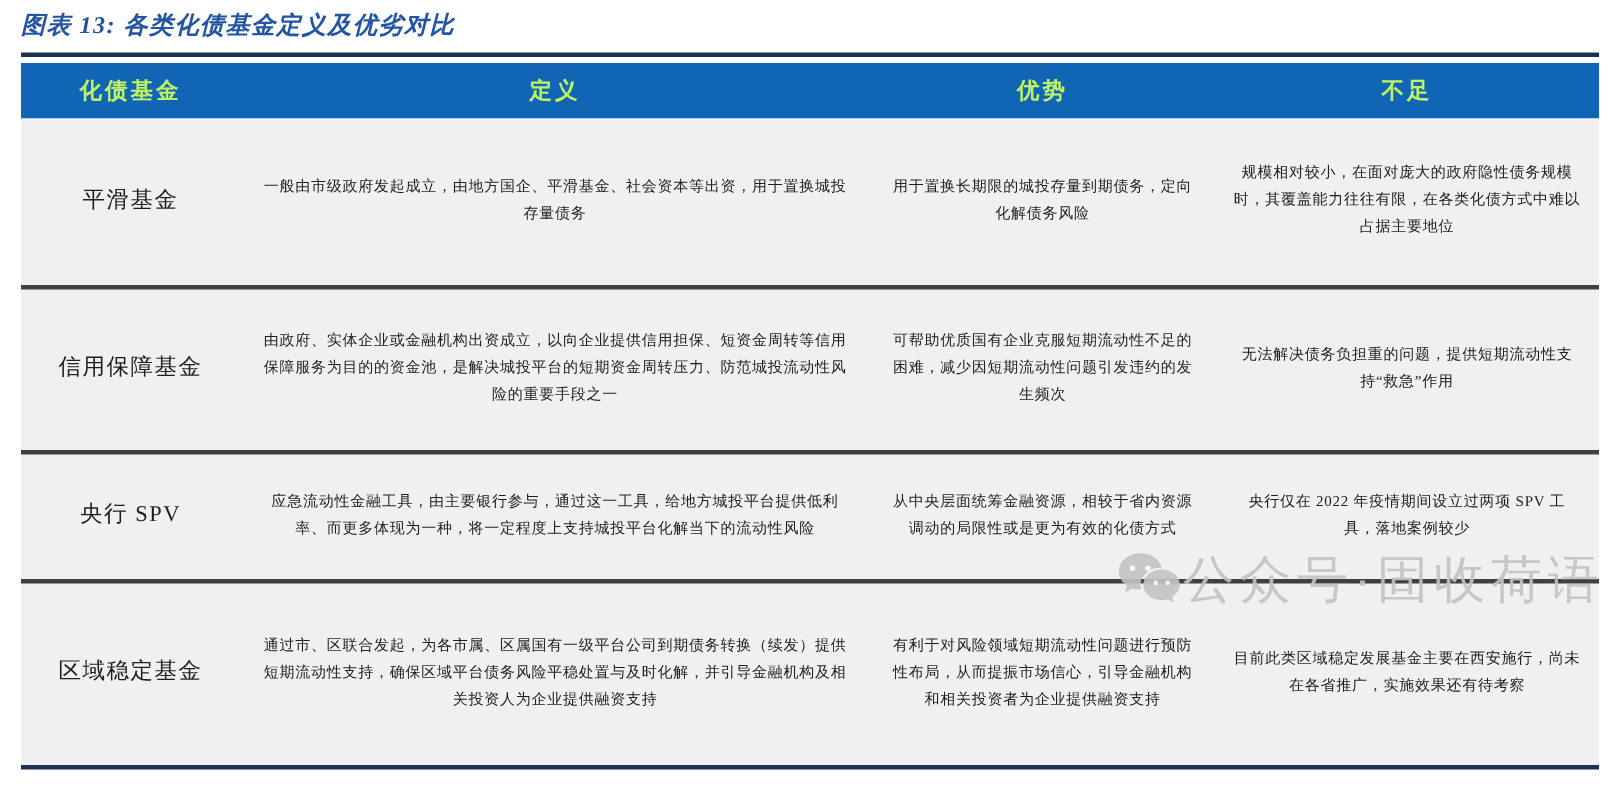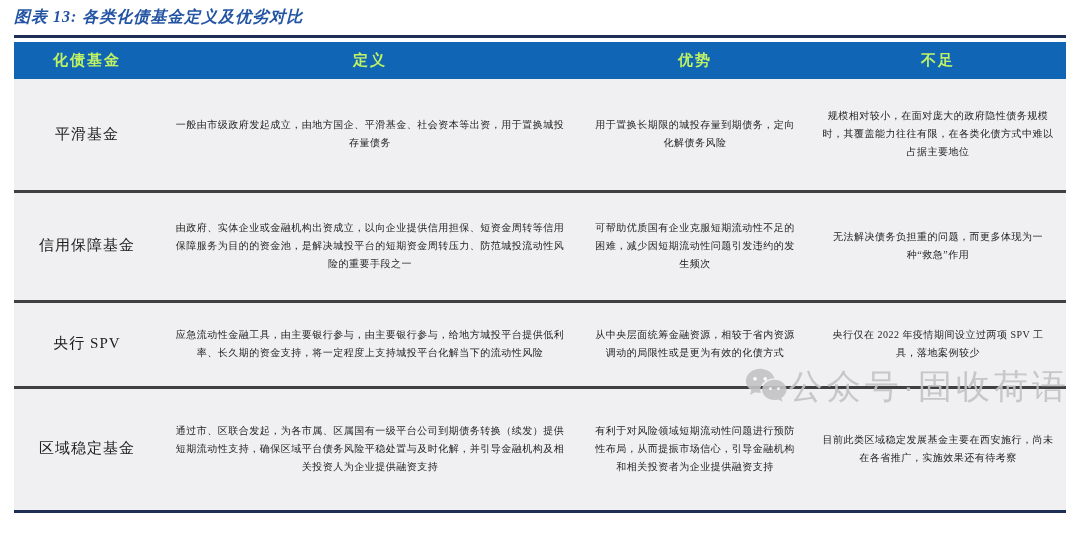--- a/index.html
+++ b/index.html
@@ -103,25 +103,25 @@
       <tr class="r1">
         <td class="fund-cell">平滑基金</td>
         <td>一般由市级政府发起成立，由地方国企、平滑基金、社会资本等出资，用于置换城投存量债务</td>
         <td>用于置换长期限的城投存量到期债务，定向化解债务风险</td>
         <td>规模相对较小，在面对庞大的政府隐性债务规模时，其覆盖能力往往有限，在各类化债方式中难以占据主要地位</td>
       </tr>
       <tr class="r2">
         <td class="fund-cell">信用保障基金</td>
         <td>由政府、实体企业或金融机构出资成立，以向企业提供信用担保、短资金周转等信用保障服务为目的的资金池，是解决城投平台的短期资金周转压力、防范城投流动性风险的重要手段之一</td>
         <td>可帮助优质国有企业克服短期流动性不足的困难，减少因短期流动性问题引发违约的发生频次</td>
-        <td>无法解决债务负担重的问题，而更多体现为一种“救急”作用</td>
+        <td>无法解决债务负担重的问题，提供短期流动性支持“救急”作用</td>
       </tr>
       <tr class="r3">
         <td class="fund-cell">央行 SPV</td>
-        <td>应急流动性金融工具，由主要银行参与，由主要银行参与，给地方城投平台提供低利率、长久期的资金支持，将一定程度上支持城投平台化解当下的流动性风险</td>
+        <td>应急流动性金融工具，由主要银行参与，通过这一工具，给地方城投平台提供低利率、而更多体现为一种，将一定程度上支持城投平台化解当下的流动性风险</td>
         <td>从中央层面统筹金融资源，相较于省内资源调动的局限性或是更为有效的化债方式</td>
         <td>央行仅在 2022 年疫情期间设立过两项 SPV 工具，落地案例较少</td>
       </tr>
       <tr class="r4">
         <td class="fund-cell">区域稳定基金</td>
         <td>通过市、区联合发起，为各市属、区属国有一级平台公司到期债务转换（续发）提供短期流动性支持，确保区域平台债务风险平稳处置与及时化解，并引导金融机构及相关投资人为企业提供融资支持</td>
         <td>有利于对风险领域短期流动性问题进行预防性布局，从而提振市场信心，引导金融机构和相关投资者为企业提供融资支持</td>
         <td>目前此类区域稳定发展基金主要在西安施行，尚未在各省推广，实施效果还有待考察</td>
       </tr>
     </tbody>

